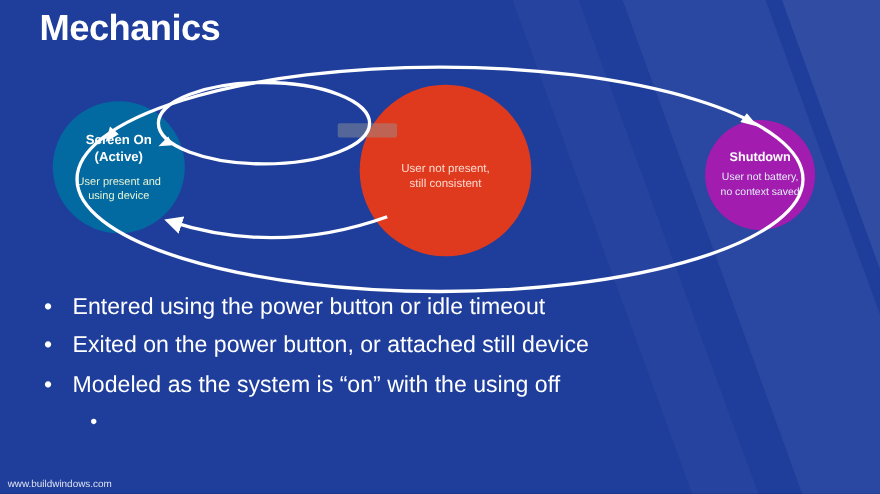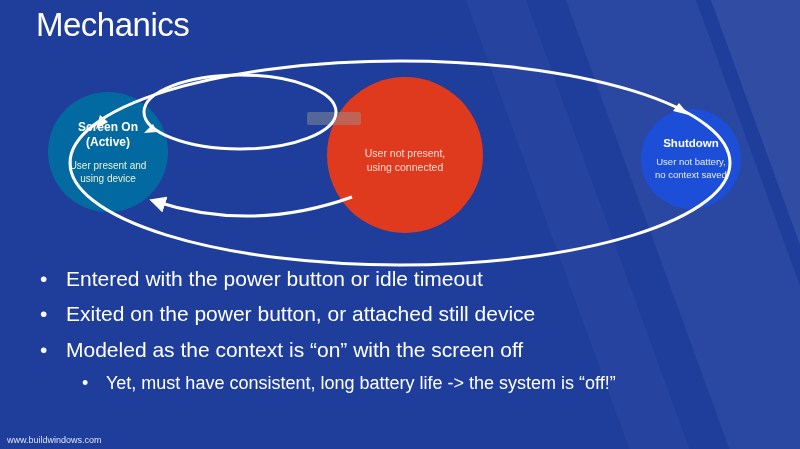--- a/index.html
+++ b/index.html
@@ -8,32 +8,32 @@
     position:relative; width:800px; height:449px; overflow:hidden;
     background:#1f3e9c; color:#fff;
     font-family:"Liberation Sans", sans-serif;
   }
   
   .stripe { position:absolute; top:-30px; height:520px; transform:skewX(20deg); transform-origin:top left; }
   .stripe-1 { left:555px; width:130px; background:rgba(255,255,255,0.05); }
   .stripe-2 { left:700px; width:180px; background:rgba(255,255,255,0.08); }
   .stripe-3 { left:455px; width:60px;  background:rgba(255,255,255,0.03); }
 
-  .title { position:absolute; left:36px; top:6px; font-size:33px; font-weight:400; letter-spacing:-0.5px; }
+  .title { position:absolute; left:36px; top:6px; font-size:33px; font-weight:700; letter-spacing:-0.5px; }
 
   .state { position:absolute; border-radius:50%; display:flex; flex-direction:column;
            align-items:center; justify-content:center; text-align:center; }
   .state .t { font-weight:700; }
   .state-green { left:48px;  top:92px;  width:120px; height:120px; background:#0369a1; }
   .state-green .t { font-size:12px; line-height:1.25; padding:0 20px; }
   .state-green .s { font-size:10px; margin-top:9px; color:#e6f4d6; line-height:1.3; padding:0 16px; }
   .state-red   { left:327px; top:77px;  width:156px; height:156px; background:#e03a1e; }
   .state-red .t { font-size:15px; line-height:1.25; padding:0 28px; }
   .state-red .s { font-size:10.5px; margin-top:12px; color:#ffd9cf; line-height:1.3; padding:0 32px; }
-  .state-blue  { left:641px; top:109px; width:100px; height:100px; background:#1d4ed8; }
+  .state-blue  { left:641px; top:109px; width:100px; height:100px; background:#a21caf; }
   .state-blue .t { font-size:11.5px; }
   .state-blue .s { font-size:9.5px; margin-top:7px; color:#e4eef7; line-height:1.3; padding:0 14px; }
 
   .watermark { position:absolute; left:307px; top:112px; width:54px; height:13px;
                background:rgba(150,150,150,0.45); border-radius:2px; }
 
   .arrows { position:absolute; left:0; top:0; pointer-events:none; }
 
   .bullets { position:absolute; left:40px; top:266px; width:730px; }
   .b-row { display:flex; align-items:flex-start; margin-bottom:9px; font-size:21px; line-height:1.25; }
@@ -53,21 +53,21 @@
   <div class="stripe stripe-2"></div>
 
   <div class="title">Mechanics</div>
 
   <div class="state state-green">
     <div class="t">Screen On (Active)</div>
     <div class="s">User present and using device</div>
   </div>
 
   <div class="state state-red">
-    <div class="s">User not present, using connected</div>
+    <div class="s">User not present, still consistent</div>
   </div>
 
   <div class="state state-blue">
     <div class="t">Shutdown</div>
     <div class="s">User not battery, no context saved</div>
   </div>
 
   <div class="watermark"></div>
 
   <svg class="arrows" width="800" height="449" viewBox="0 0 800 449">
@@ -83,31 +83,30 @@
 
     <ellipse cx="240" cy="112" rx="96" ry="37" fill="none" stroke="#ffffff" stroke-width="3"></ellipse>
     <polygon points="144,133 153,124 157,132" fill="#ffffff"></polygon>
 
     <path d="M 352,197 Q 252,233 154,201" fill="none" stroke="#ffffff" stroke-width="3" marker-end="url(#arr)"></path>
   </svg>
 
   <div class="bullets">
     <div class="b-row">
       <span class="b-dot">•</span>
-      <span>Entered with the power button or idle timeout</span>
+      <span>Entered using the power button or idle timeout</span>
     </div>
     <div class="b-row">
       <span class="b-dot">•</span>
       <span>Exited on the power button, or attached still device</span>
     </div>
     <div class="b-row">
       <span class="b-dot">•</span>
-      <span>Modeled as the context is “on” with the screen off</span>
+      <span>Modeled as the system is “on” with the using off</span>
     </div>
     <div class="b-row sub">
       <span class="b-dot">•</span>
-      <span>Yet, must have consistent, long battery life -&gt; the system is “off!”</span>
     </div>
   </div>
 
   <div class="footer">www.buildwindows.com</div>
 
 </div>
 
 </body></html>

